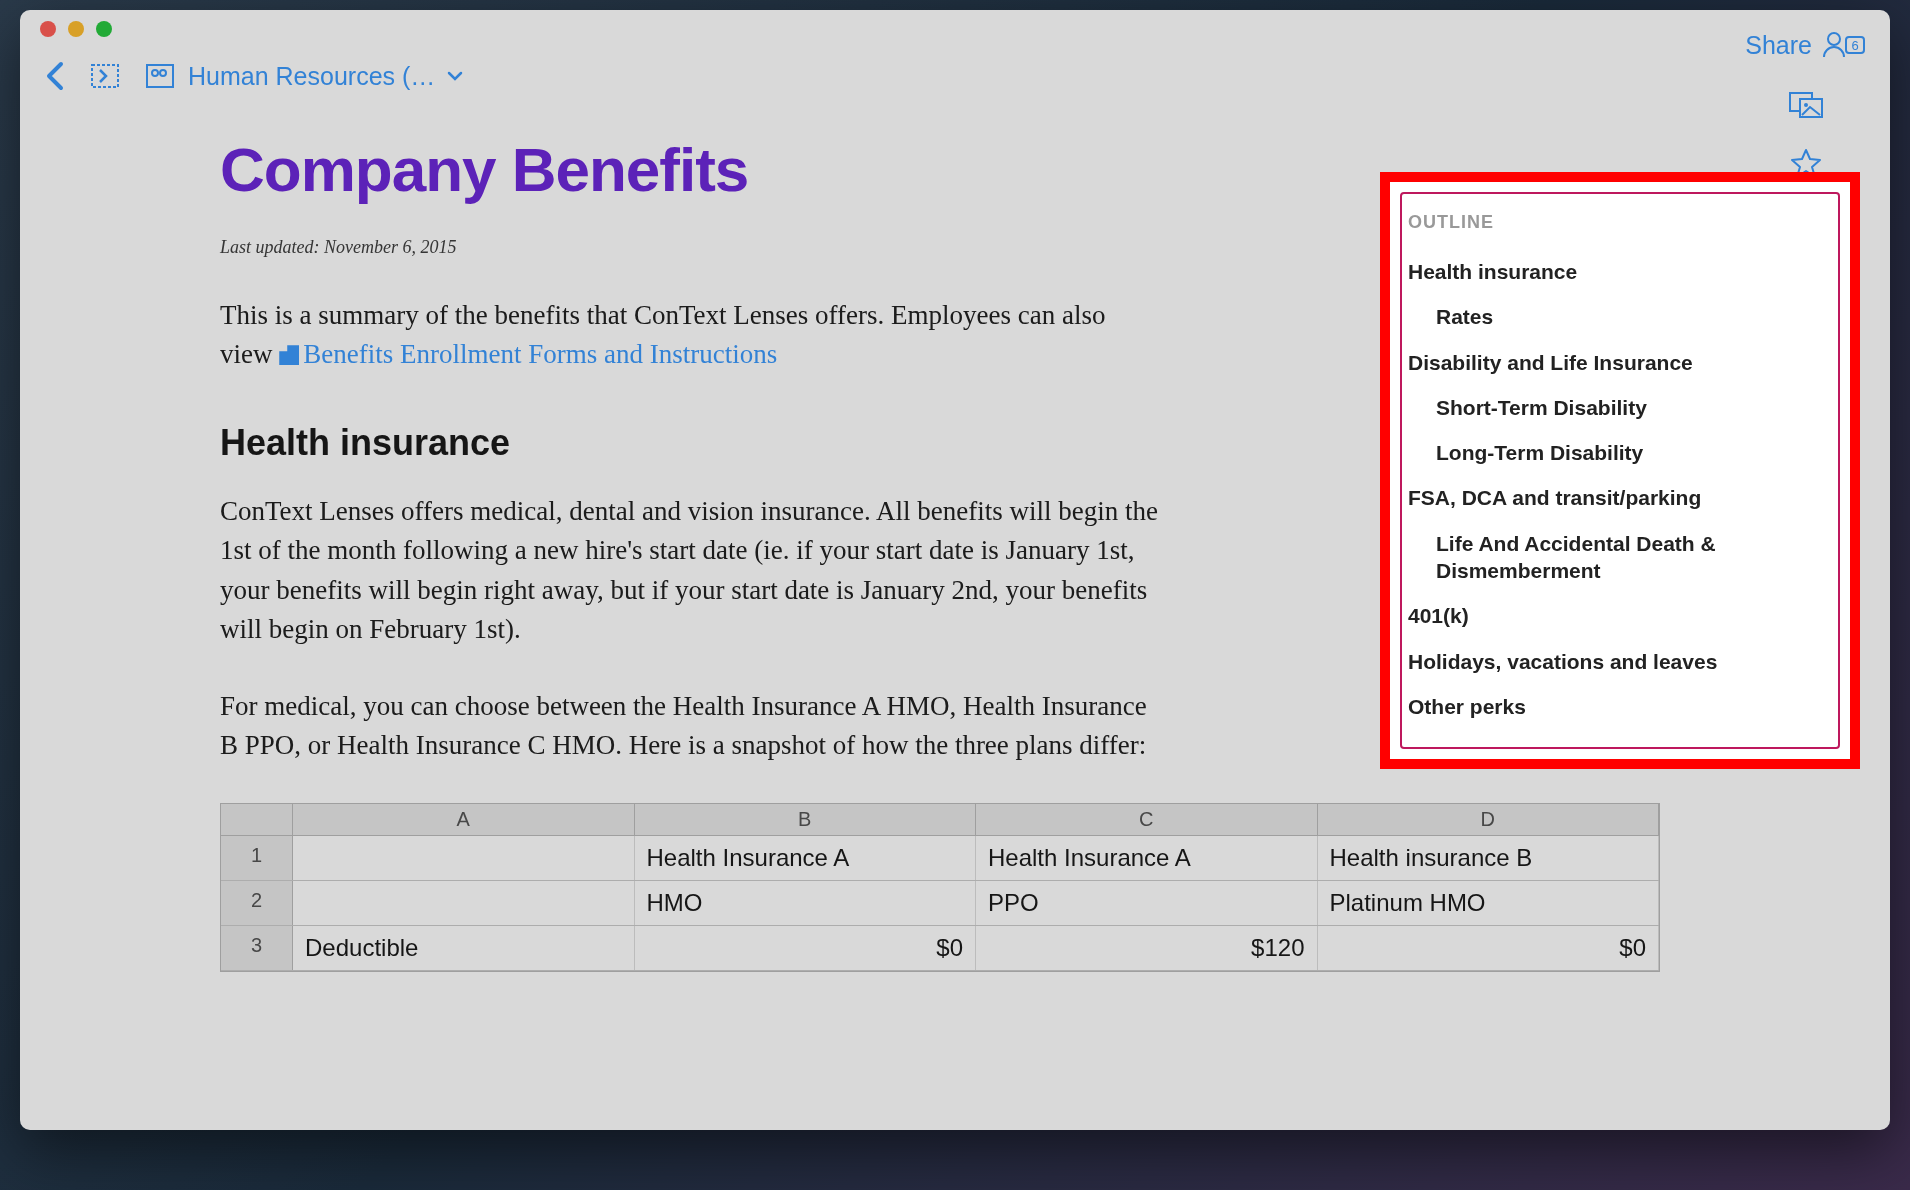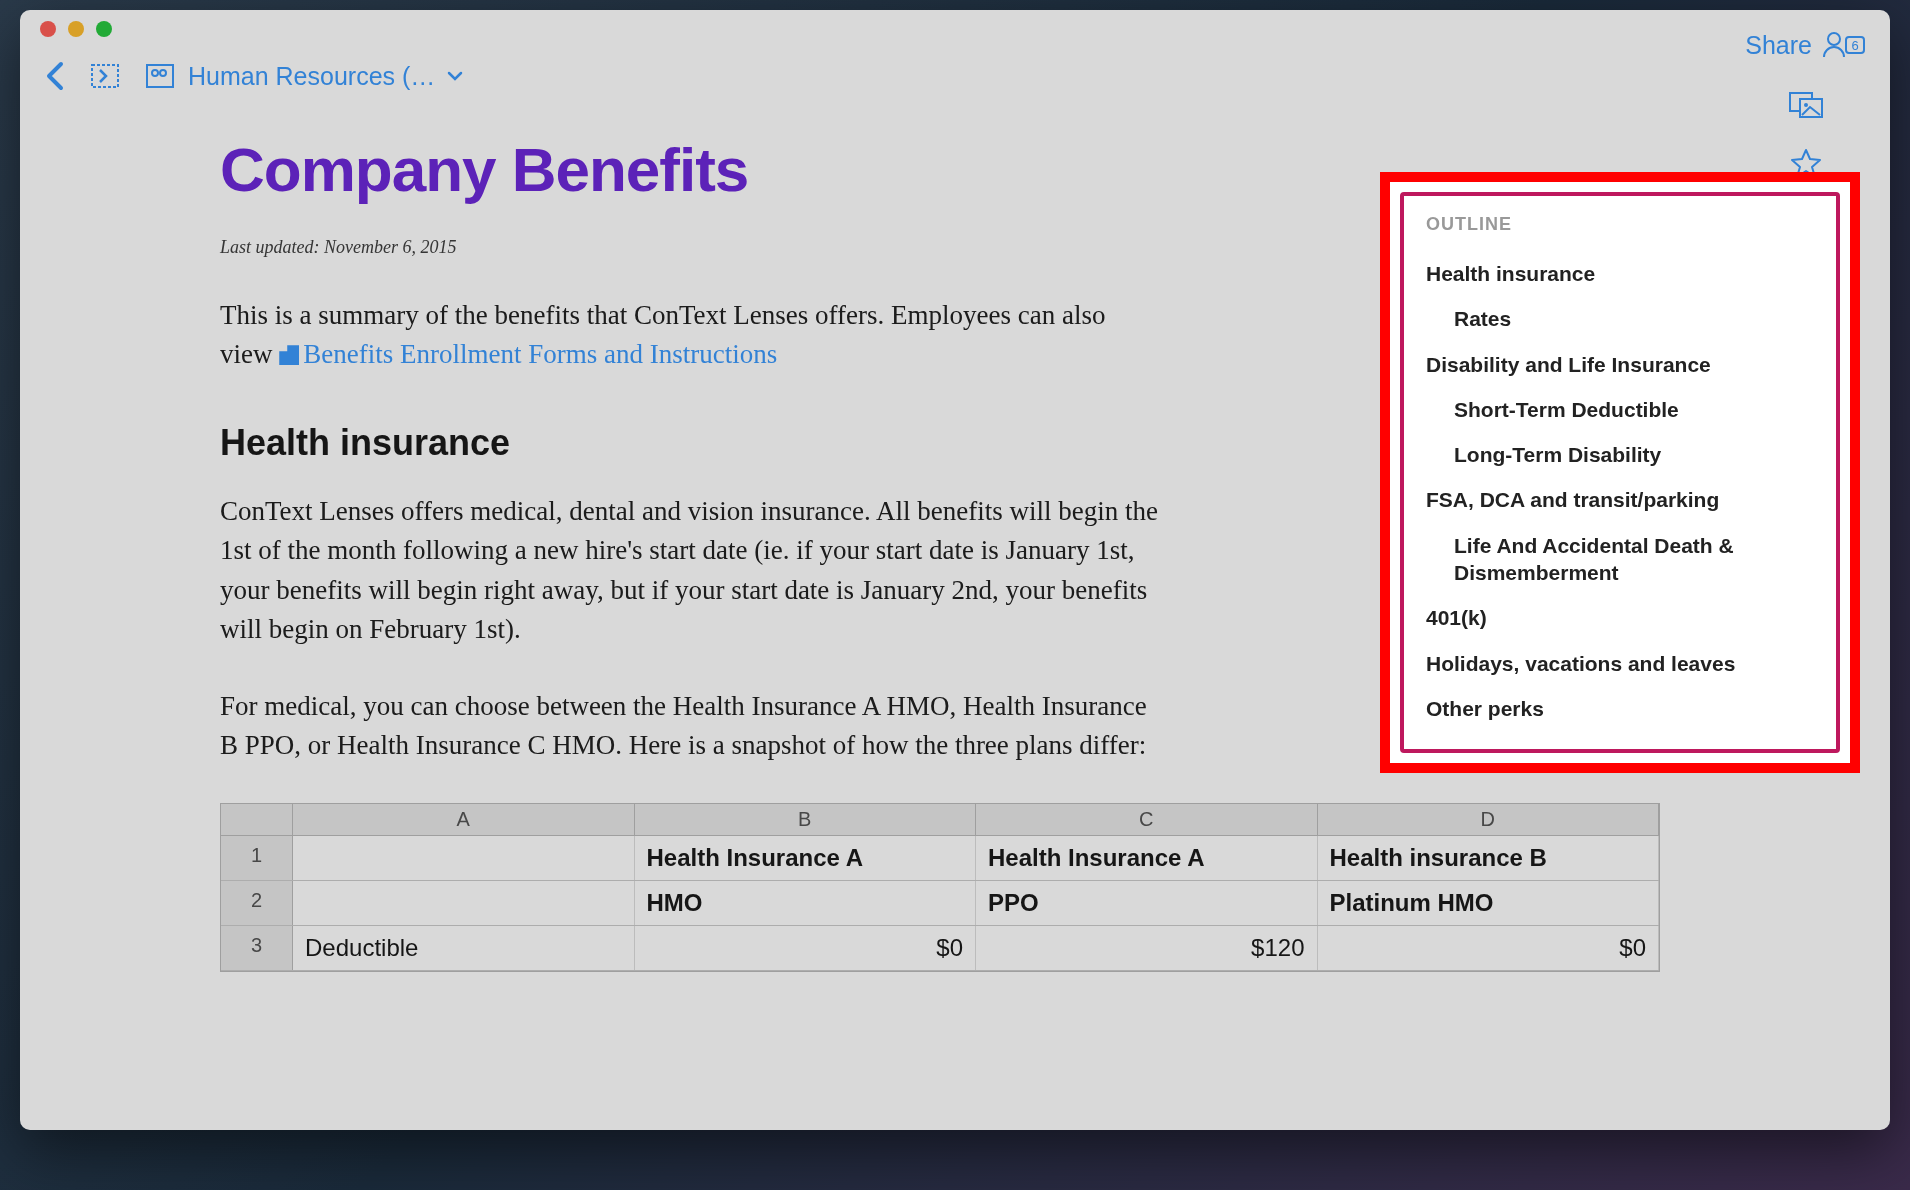--- a/index.html
+++ b/index.html
@@ -140,23 +140,23 @@
       position: absolute;
       top: 68px;
       right: 30px;
       width: 480px;
       border: 10px solid #ff0000;
       background: #fff;
       padding: 10px;
       z-index: 10;
     }
     .outline-panel {
-      border: 4px solid #be185d;
+      border: 2px solid #be185d;
       border-radius: 4px;
-      padding: 18px 22px;
+      padding: 18px 6px;
     }
     .outline-title {
       font-size: 18px;
       font-weight: 600;
       letter-spacing: 1px;
       color: #999;
       margin-bottom: 16px;
     }
     .outline-item {
       font-size: 21px;
@@ -202,21 +202,21 @@
       padding: 8px 0;
       border-right: 1px solid #bbb;
     }
     .cell {
       flex: 1;
       padding: 8px 12px;
       font-size: 24px;
       border-right: 1px solid #ddd;
       color: #1a1a1a;
     }
-    .cell.bold { font-weight: 700; }
+    .cell.bold { font-weight: 400; }
     .cell.right { text-align: right; }
     .share-badge {
       display: inline-flex;
       align-items: center;
     }
   </style>
 </head>
 <body>
 
 <div class="desktop-bg"></div>
@@ -342,21 +342,21 @@
       </div>
     </div>
 
     <div class="outline-highlight">
       <div class="outline-panel">
         <div class="outline-title">OUTLINE</div>
         <div id="outline-list">
             <div class="outline-item lvl1">Health insurance</div>
             <div class="outline-item lvl2">Rates</div>
             <div class="outline-item lvl1">Disability and Life Insurance</div>
-            <div class="outline-item lvl2">Short-Term Deductible</div>
+            <div class="outline-item lvl2">Short-Term Disability</div>
             <div class="outline-item lvl2">Long-Term Disability</div>
             <div class="outline-item lvl1">FSA, DCA and transit/parking</div>
             <div class="outline-item lvl2">Life And Accidental Death &amp; Dismemberment</div>
             <div class="outline-item lvl1">401(k)</div>
             <div class="outline-item lvl1">Holidays, vacations and leaves</div>
             <div class="outline-item lvl1">Other perks</div>
           </div>
       </div>
     </div>
   </div>

